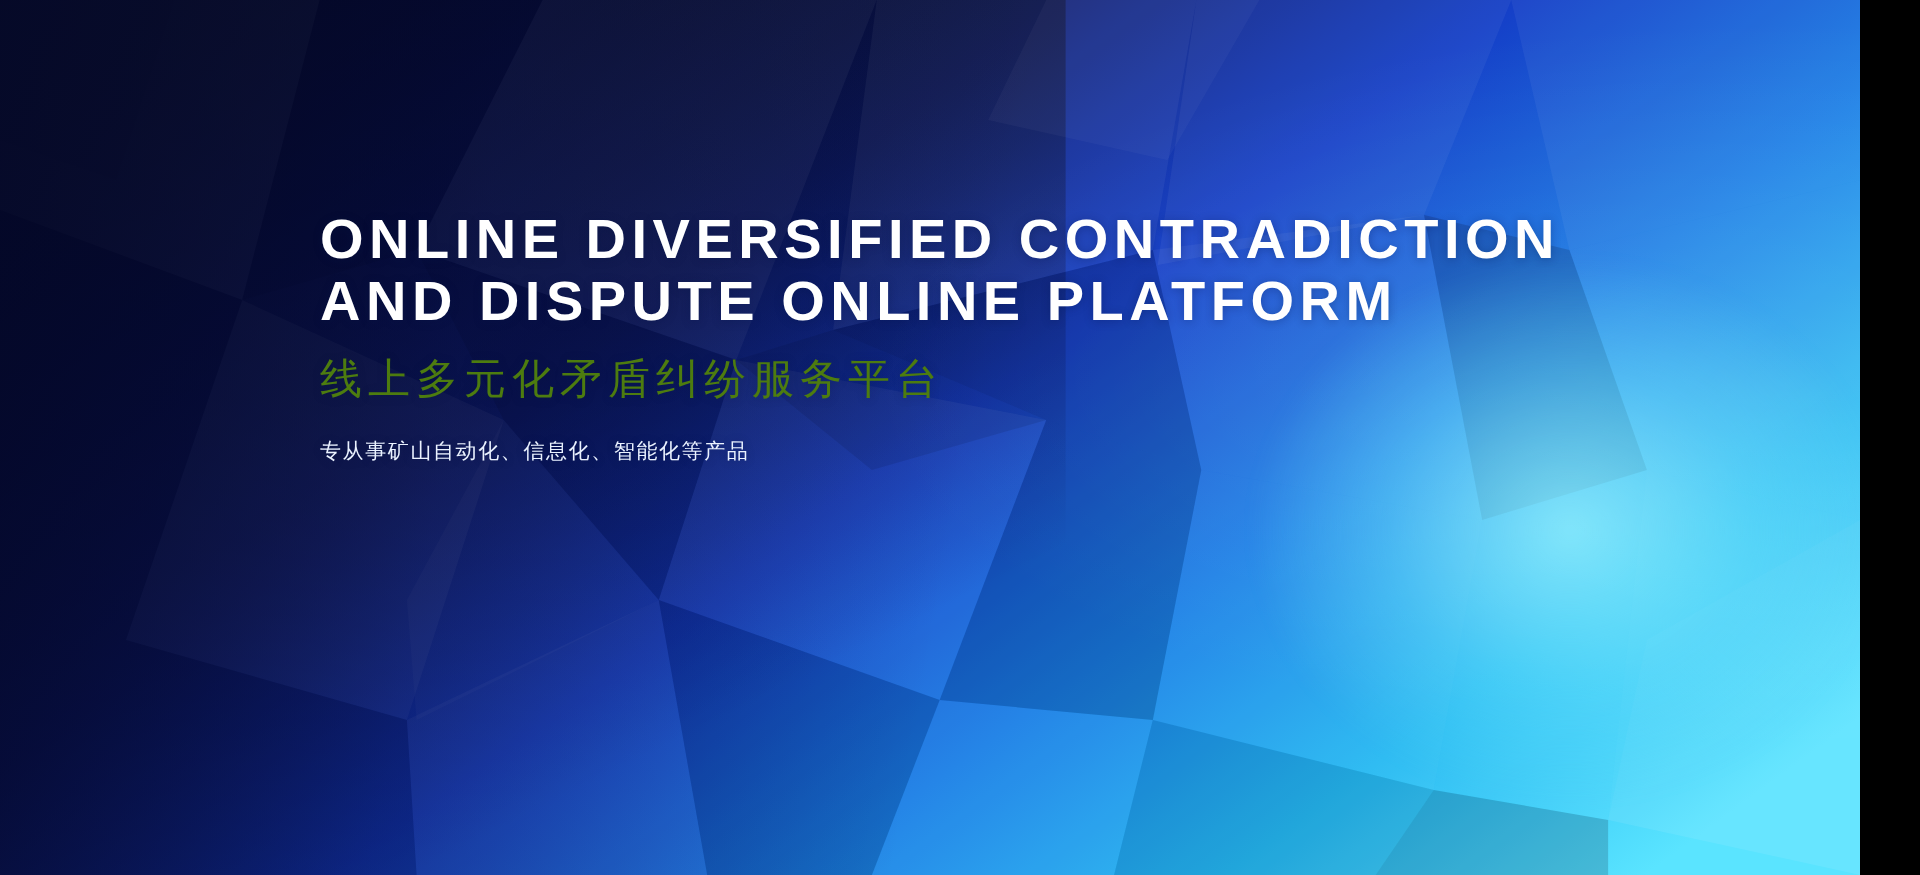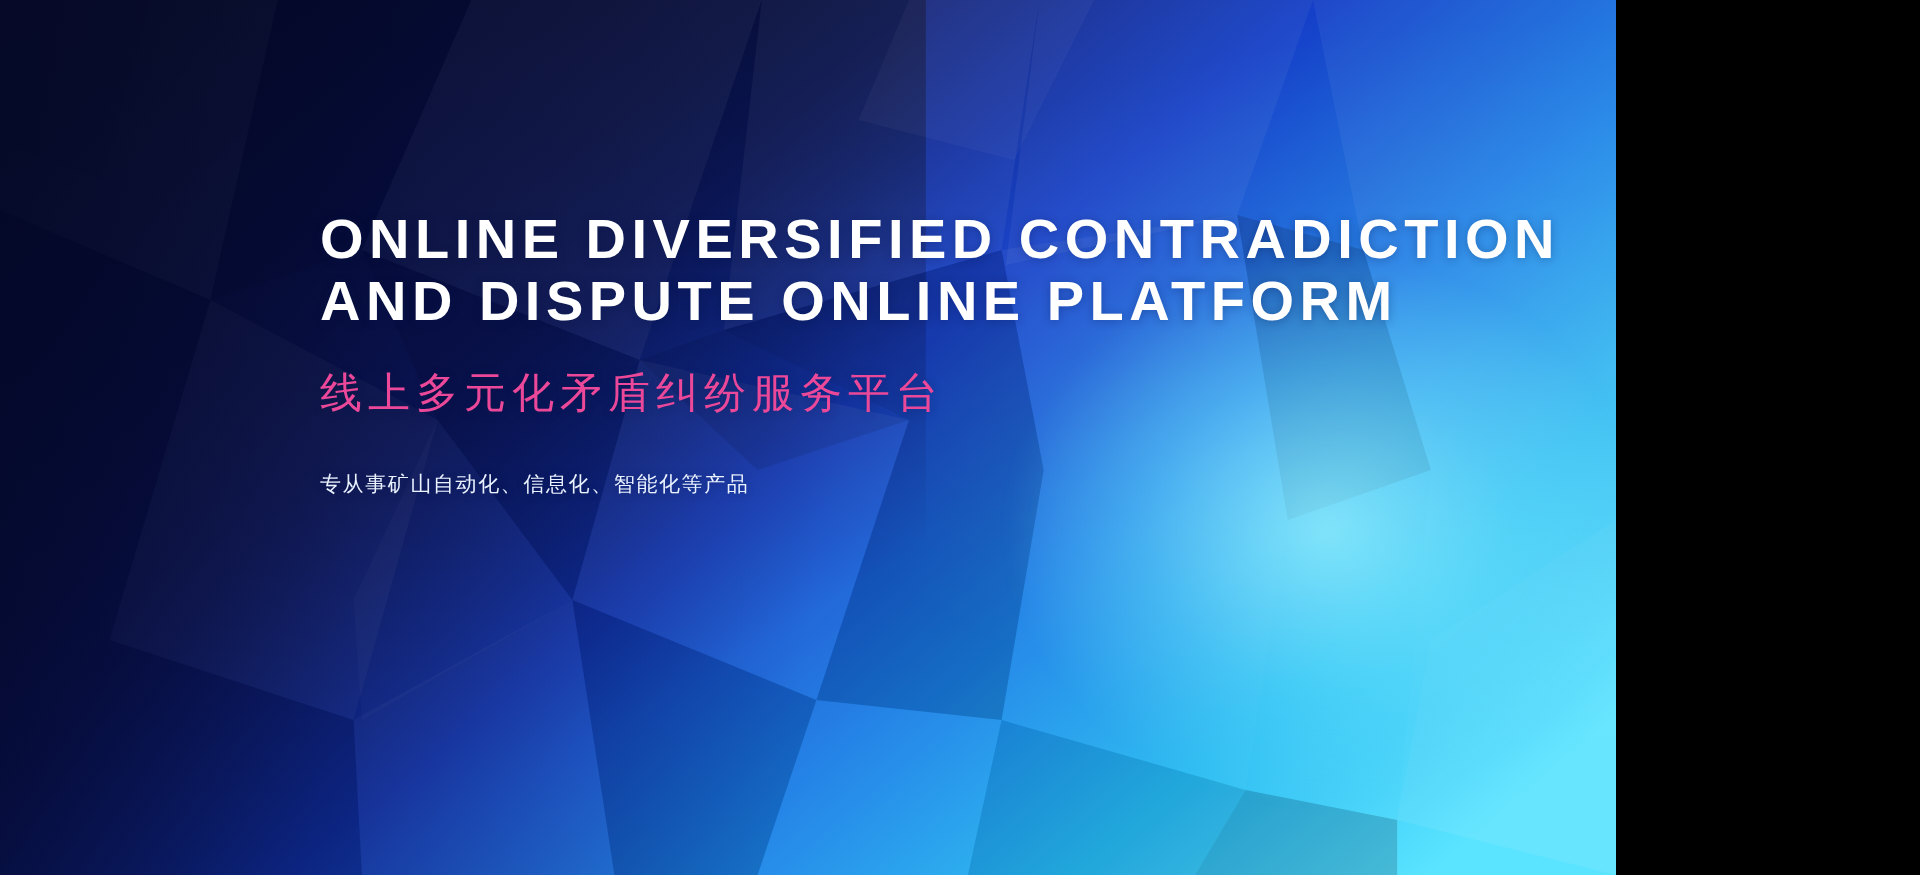--- a/index.html
+++ b/index.html
@@ -2,21 +2,21 @@
 <html><head>
 <meta charset="utf-8">
 <style>
   html, body {
     margin: 0;
     padding: 0;
     background: #000;
   }
   #banner {
     position: relative;
-    width: 1616px;
+    width: 1860px;
     height: 875px;
     overflow: hidden;
     font-family: "Liberation Sans", "DejaVu Sans", sans-serif;
     background: #0a1046;
     text-decoration: underline;
   }
   #poly-bg {
     position: absolute;
     inset: 0;
     width: 100%;
@@ -54,32 +54,32 @@
     color: #ffffff;
     font-size: 56px;
     line-height: 62px;
     font-weight: 700;
     letter-spacing: 5.5px;
     white-space: nowrap;
     text-shadow: 0 1px 10px rgba(0,20,70,0.30);
   }
 
   #subtitle-cn {
-    color: #ec4899;
+    color: #4d7c0f;
     font-size: 42px;
     line-height: 50px;
     font-weight: 400;
     letter-spacing: 6px;
-    margin-top: 36px;
+    margin-top: 22px;
     white-space: nowrap;
     text-shadow: 0 1px 10px rgba(0,20,70,0.30);
   }
 
   #desc {
-    margin-top: 47px;
+    margin-top: 28px;
   }
   .desc-line {
     color: #eaf2ff;
     font-size: 21px;
     line-height: 38px;
     font-weight: 400;
     letter-spacing: 1.6px;
     white-space: nowrap;
     text-shadow: 0 1px 8px rgba(0,20,70,0.35);
   }

